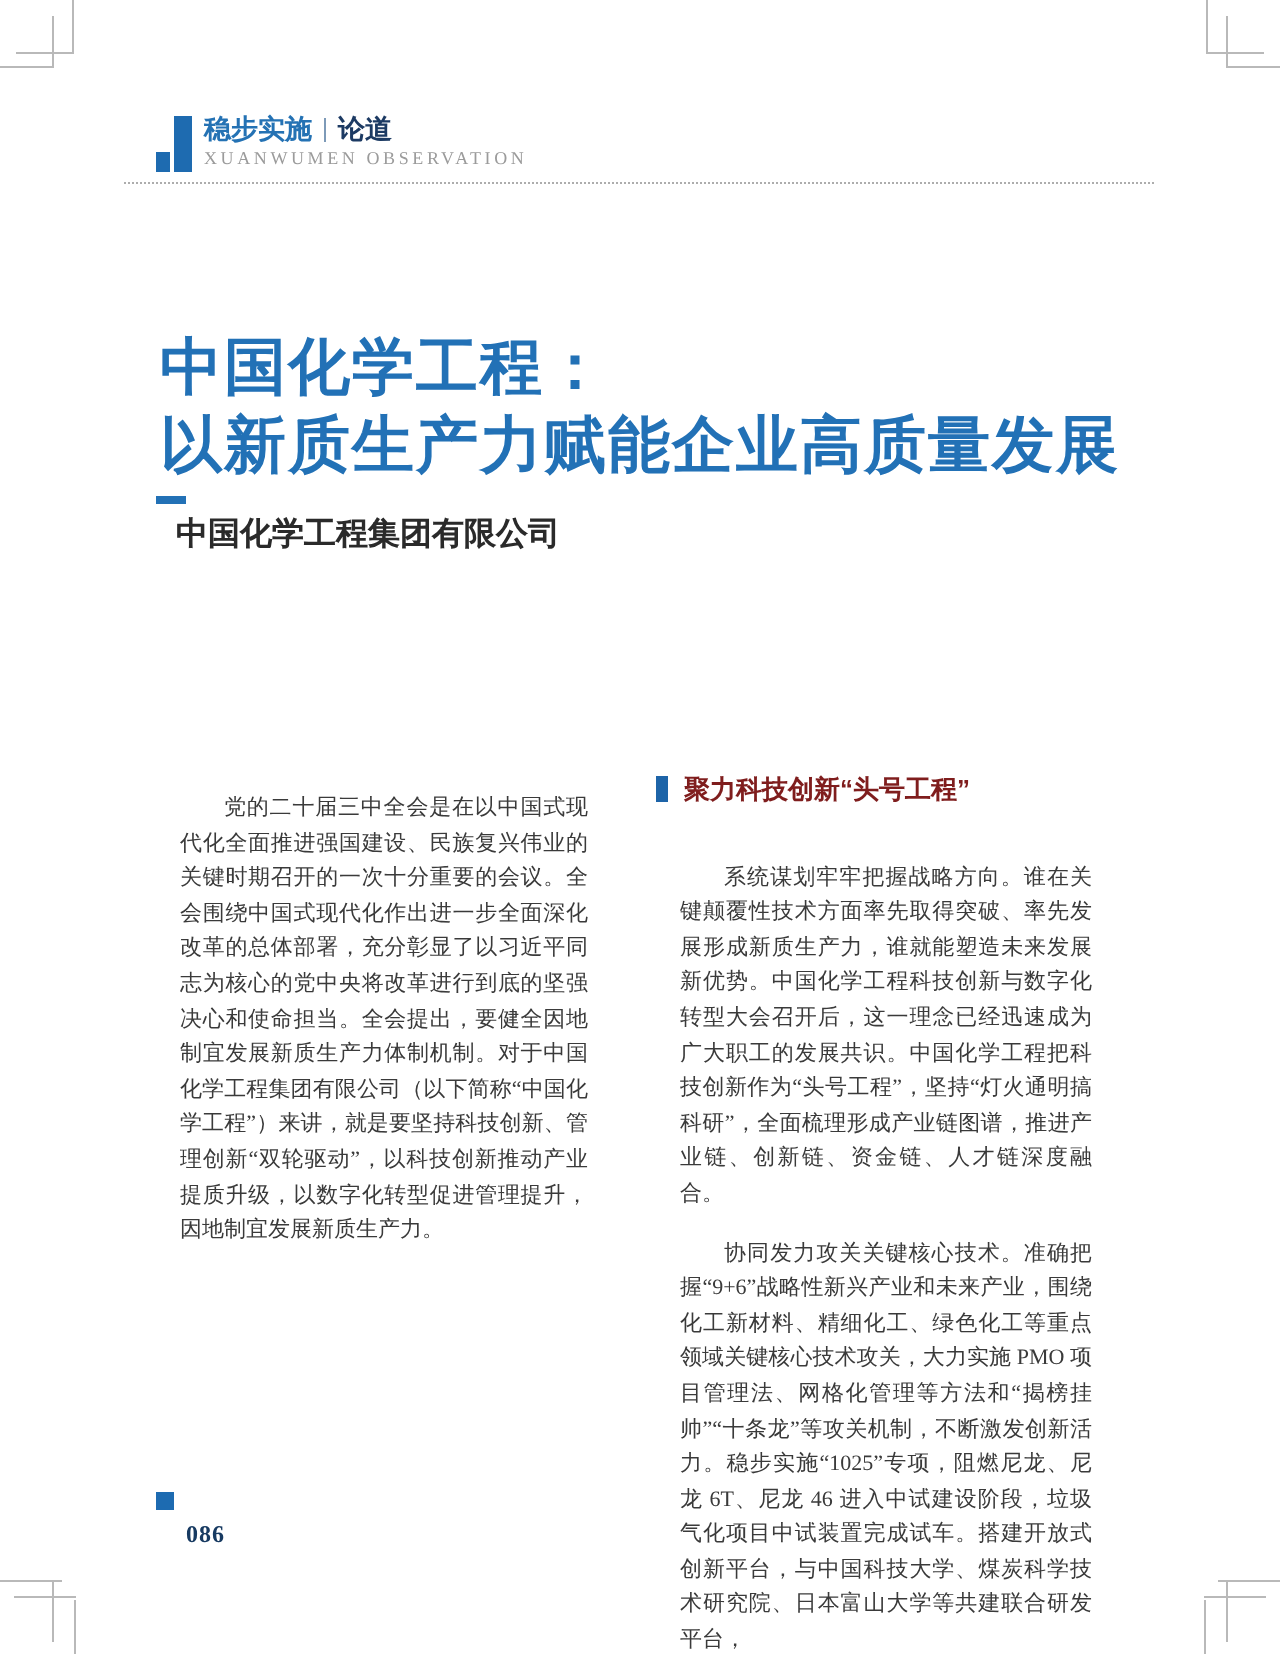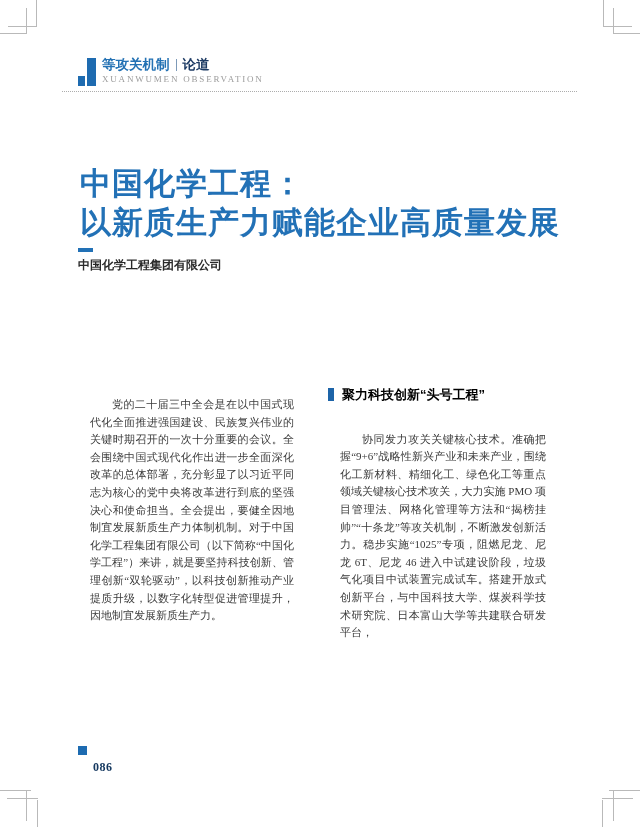--- a/index.html
+++ b/index.html
@@ -20,34 +20,34 @@
   .mast-en { position:absolute; left:102px; top:74px; font-size:9px; letter-spacing:1.8px; color:#9b9b9b; white-space:nowrap; }
   .dotted-divider { position:absolute; left:62px; top:91px; width:515px; height:0; border-top:1px dotted #adadad; }
   
   .article-title {
     position:absolute; left:76px; top:160px; width:500px;
     font-size:31px; line-height:39px; font-weight:bold; color:#2271b6;
     letter-spacing:1px; font-family:"Liberation Serif","DejaVu Serif",serif;
   }
   .title-dash { position:absolute; left:78px; top:248px; width:15px; height:4px; background:#2271b6; }
   .author {
-    position:absolute; left:78px; top:257px; font-size:12px; font-weight:bold;
+    position:absolute; left:88px; top:257px; font-size:16px; font-weight:bold;
     color:#2a2a2a; font-family:"Liberation Sans","DejaVu Sans",sans-serif; white-space:nowrap;
   }
   
   .col {
     position:absolute; font-size:11px; line-height:17.6px; color:#3a3a3a;
     text-align:justify; text-justify:inter-ideograph;
   }
   .col p { margin:12px; text-indent:2em; }
   .col-left  { left:78px;  top:384px; width:228px; }
   .col-right { left:328px; top:386px; width:230px; }
   .sec-heading {
     display:flex; align-items:center; font-size:13px; font-weight:bold;
-    color:#000000; margin:0 0 27px 0; text-indent:0;
+    color:#7f1d1d; margin:0 0 27px 0; text-indent:0;
     font-family:"Liberation Sans","DejaVu Sans",sans-serif; white-space:nowrap;
   }
   .sec-bullet { width:6px; height:13px; background:#1d64a8; margin-right:8px; flex:0 0 auto; }
   
   .pg-square { position:absolute; left:78px; top:746px; width:9px; height:9px; background:#1d6bb1; }
   .pg-num {
     position:absolute; left:93px; top:740px; font-size:12px; font-weight:bold;
     color:#173a61; letter-spacing:0.5px;margin-top:20px;
   }
 </style>
@@ -73,40 +73,41 @@
 
   <div class="cm" style="left:609px;top:790px;width:31px;height:1px;"></div>
   <div class="cm" style="left:613px;top:791px;width:1px;height:30px;"></div>
   <div class="cm" style="left:602px;top:798px;width:31px;height:1px;"></div>
   <div class="cm" style="left:602px;top:800px;width:1px;height:27px;"></div>
 
   <div class="logo-bar logo-bar-small"></div>
   <div class="logo-bar logo-bar-tall"></div>
 
   <div class="mast-cn">
-    <span class="mast-name">等攻关机制</span><span class="mast-divider"></span><span class="mast-section">论道</span>
+    <span class="mast-name">稳步实施</span><span class="mast-divider"></span><span class="mast-section">论道</span>
   </div>
   <div class="mast-en">XUANWUMEN OBSERVATION</div>
   <div class="dotted-divider"></div>
 
   <h1 class="article-title" style="margin:4px;">
     <div>中国化学工程：</div>
     <div>以新质生产力赋能企业高质量发展</div>
   </h1>
   <div class="title-dash"></div>
   <div class="author">中国化学工程集团有限公司</div>
 
   <div class="col col-left">
     <p>党的二十届三中全会是在以中国式现代化全面推进强国建设、民族复兴伟业的关键时期召开的一次十分重要的会议。全会围绕中国式现代化作出进一步全面深化改革的总体部署，充分彰显了以习近平同志为核心的党中央将改革进行到底的坚强决心和使命担当。全会提出，要健全因地制宜发展新质生产力体制机制。对于中国化学工程集团有限公司（以下简称“中国化学工程”）来讲，就是要坚持科技创新、管理创新“双轮驱动”，以科技创新推动产业提质升级，以数字化转型促进管理提升，因地制宜发展新质生产力。</p>
   </div>
 
   <div class="col col-right">
     <div class="sec-heading">
       <span class="sec-bullet"></span>
       <span>聚力科技创新“头号工程”</span>
     </div>
+    <p>系统谋划牢牢把握战略方向。谁在关键颠覆性技术方面率先取得突破、率先发展形成新质生产力，谁就能塑造未来发展新优势。中国化学工程科技创新与数字化转型大会召开后，这一理念已经迅速成为广大职工的发展共识。中国化学工程把科技创新作为“头号工程”，坚持“灯火通明搞科研”，全面梳理形成产业链图谱，推进产业链、创新链、资金链、人才链深度融合。</p>
     <p>协同发力攻关关键核心技术。准确把握“9+6”战略性新兴产业和未来产业，围绕化工新材料、精细化工、绿色化工等重点领域关键核心技术攻关，大力实施 PMO 项目管理法、网格化管理等方法和“揭榜挂帅”“十条龙”等攻关机制，不断激发创新活力。稳步实施“1025”专项，阻燃尼龙、尼龙 6T、尼龙 46 进入中试建设阶段，垃圾气化项目中试装置完成试车。搭建开放式创新平台，与中国科技大学、煤炭科学技术研究院、日本富山大学等共建联合研发平台，</p>
   </div>
 
   <div class="pg-square"></div>
   <div class="pg-num">086</div>
 
 </div>
 
 </body></html>

